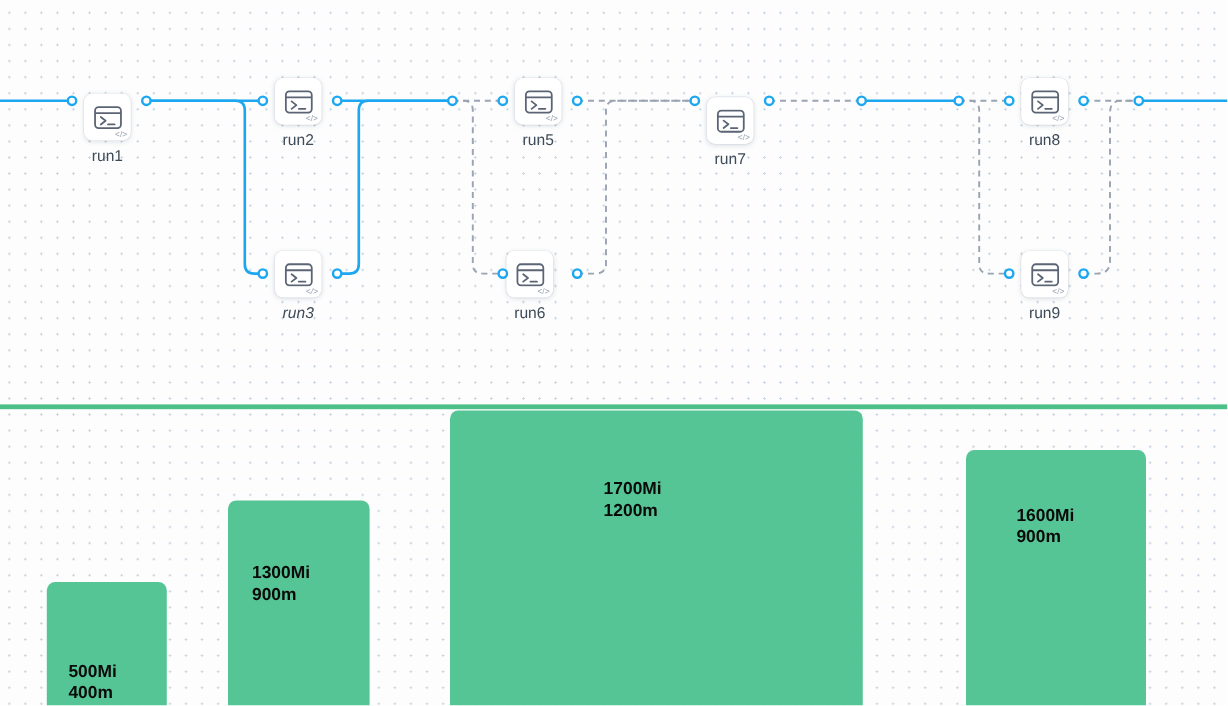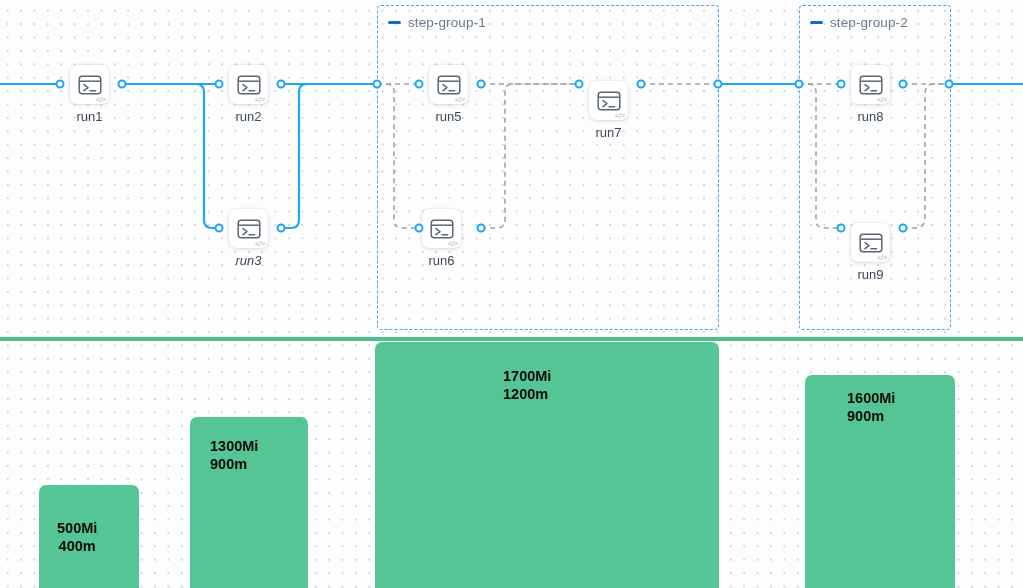--- a/index.html
+++ b/index.html
@@ -124,20 +124,21 @@
     box-sizing: border-box;
     overflow: hidden;
   }
   .bar-label {
     position: absolute;
     font-size: 14.5px;
     font-weight: bold;
     color: #0a0a0a;
     line-height: 18px;
     white-space: pre;
+    margin-top: 32px;
   }
 </style>
 </head>
 <body>
 
 <div id="canvas">
 
   <svg class="edges" viewBox="0 0 1023 588">
 
     <path d="M0,84 L60,84" stroke="#1ca7f0" stroke-width="2.2" fill="none"></path>
@@ -159,35 +160,23 @@
     <path d="M718,84 L799,84" stroke="#1ca7f0" stroke-width="2.2" fill="none"></path>
 
     <path d="M799,84 L841,84" stroke="#9aa4b3" stroke-width="1.6" stroke-dasharray="5,4" fill="none"></path>
     <path d="M799,84 L808,84 Q816,84 816,92 L816,220 Q816,228 824,228 L841,228" stroke="#9aa4b3" stroke-width="1.6" stroke-dasharray="5,4" fill="none"></path>
     <path d="M903,84 L918,84 Q926,84 926,84 L949,84" stroke="#9aa4b3" stroke-width="1.6" stroke-dasharray="5,4" fill="none"></path>
     <path d="M903,228 L914,228 Q925,228 925,218 L925,94 Q925,84 934,84 L949,84" stroke="#9aa4b3" stroke-width="1.6" stroke-dasharray="5,4" fill="none"></path>
 
     <path d="M949,84 L1023,84" stroke="#1ca7f0" stroke-width="2.2" fill="none"></path>
   </svg>
 
-  <div class="group" style="left:377px; top:5px; width:342px; height:325px;">
-    <div class="group-label">
-      <span class="group-dash"></span>
-      <span>step-group-1</span>
-    </div>
-  </div>
-
-  <div class="group" style="left:799px; top:5px; width:152px; height:325px;">
-    <div class="group-label">
-      <span class="group-dash"></span>
-      <span>step-group-2</span>
-    </div>
-  </div>
-
-  <div class="node" style="left:70px; top:65px;text-decoration:underline;">
+
+
+  <div class="node" style="left:70px; top:78px;text-decoration:underline;">
     <div class="node-inner">
       <svg class="term-icon" width="24" height="20" viewBox="0 0 24 20">
         <rect x="1.2" y="1.2" width="21.6" height="17.6" rx="3" fill="none" stroke="#5b6475" stroke-width="1.5"></rect>
         <line x1="1.2" y1="6.2" x2="22.8" y2="6.2" stroke="#5b6475" stroke-width="1.5"></line>
         <polyline points="6,9.5 10,12.6 6,15.7" fill="none" stroke="#5b6475" stroke-width="1.5" stroke-linecap="round" stroke-linejoin="round"></polyline>
         <line x1="12" y1="15.7" x2="17.5" y2="15.7" stroke="#5b6475" stroke-width="1.5" stroke-linecap="round"></line>
       </svg>
     </div>
     <span class="code-glyph">&lt;/&gt;</span>
     <span class="node-label">run1</span>
@@ -264,21 +253,21 @@
         <rect x="1.2" y="1.2" width="21.6" height="17.6" rx="3" fill="none" stroke="#5b6475" stroke-width="1.5"></rect>
         <line x1="1.2" y1="6.2" x2="22.8" y2="6.2" stroke="#5b6475" stroke-width="1.5"></line>
         <polyline points="6,9.5 10,12.6 6,15.7" fill="none" stroke="#5b6475" stroke-width="1.5" stroke-linecap="round" stroke-linejoin="round"></polyline>
         <line x1="12" y1="15.7" x2="17.5" y2="15.7" stroke="#5b6475" stroke-width="1.5" stroke-linecap="round"></line>
       </svg>
     </div>
     <span class="code-glyph">&lt;/&gt;</span>
     <span class="node-label">run8</span>
   </div>
 
-  <div class="node" style="left:851px; top:223px;">
+  <div class="node" style="left:851px; top:209px;">
     <div class="node-inner">
       <svg class="term-icon" width="24" height="20" viewBox="0 0 24 20">
         <rect x="1.2" y="1.2" width="21.6" height="17.6" rx="3" fill="none" stroke="#5b6475" stroke-width="1.5"></rect>
         <line x1="1.2" y1="6.2" x2="22.8" y2="6.2" stroke="#5b6475" stroke-width="1.5"></line>
         <polyline points="6,9.5 10,12.6 6,15.7" fill="none" stroke="#5b6475" stroke-width="1.5" stroke-linecap="round" stroke-linejoin="round"></polyline>
         <line x1="12" y1="15.7" x2="17.5" y2="15.7" stroke="#5b6475" stroke-width="1.5" stroke-linecap="round"></line>
       </svg>
     </div>
     <span class="code-glyph">&lt;/&gt;</span>
     <span class="node-label">run9</span>
@@ -301,21 +290,21 @@
   <div class="handle" style="left:799px; top:84px;"></div>
   <div class="handle" style="left:841px; top:84px;"></div>
   <div class="handle" style="left:903px; top:84px;"></div>
   <div class="handle" style="left:841px; top:228px;"></div>
   <div class="handle" style="left:903px; top:228px;"></div>
   <div class="handle" style="left:949px; top:84px;"></div>
 
   <div class="divider" style="top:337px;"></div>
 
   <div class="bar" style="left:39px; top:485px; width:100px; height:120px;">
-    <span class="bar-label" style="left:18px; top:34px;text-align:center;">500Mi
+    <span class="bar-label" style="left:18px; top:34px;">500Mi
 400m</span>
   </div>
   <div class="bar" style="left:190px; top:417px; width:118px; height:186px;">
     <span class="bar-label" style="left:20px; top:20px;">1300Mi
 900m</span>
   </div>
   <div class="bar" style="left:375px; top:342px; width:344px; height:260px;">
     <span class="bar-label" style="left:128px; top:25px;">1700Mi
 1200m</span>
   </div>

